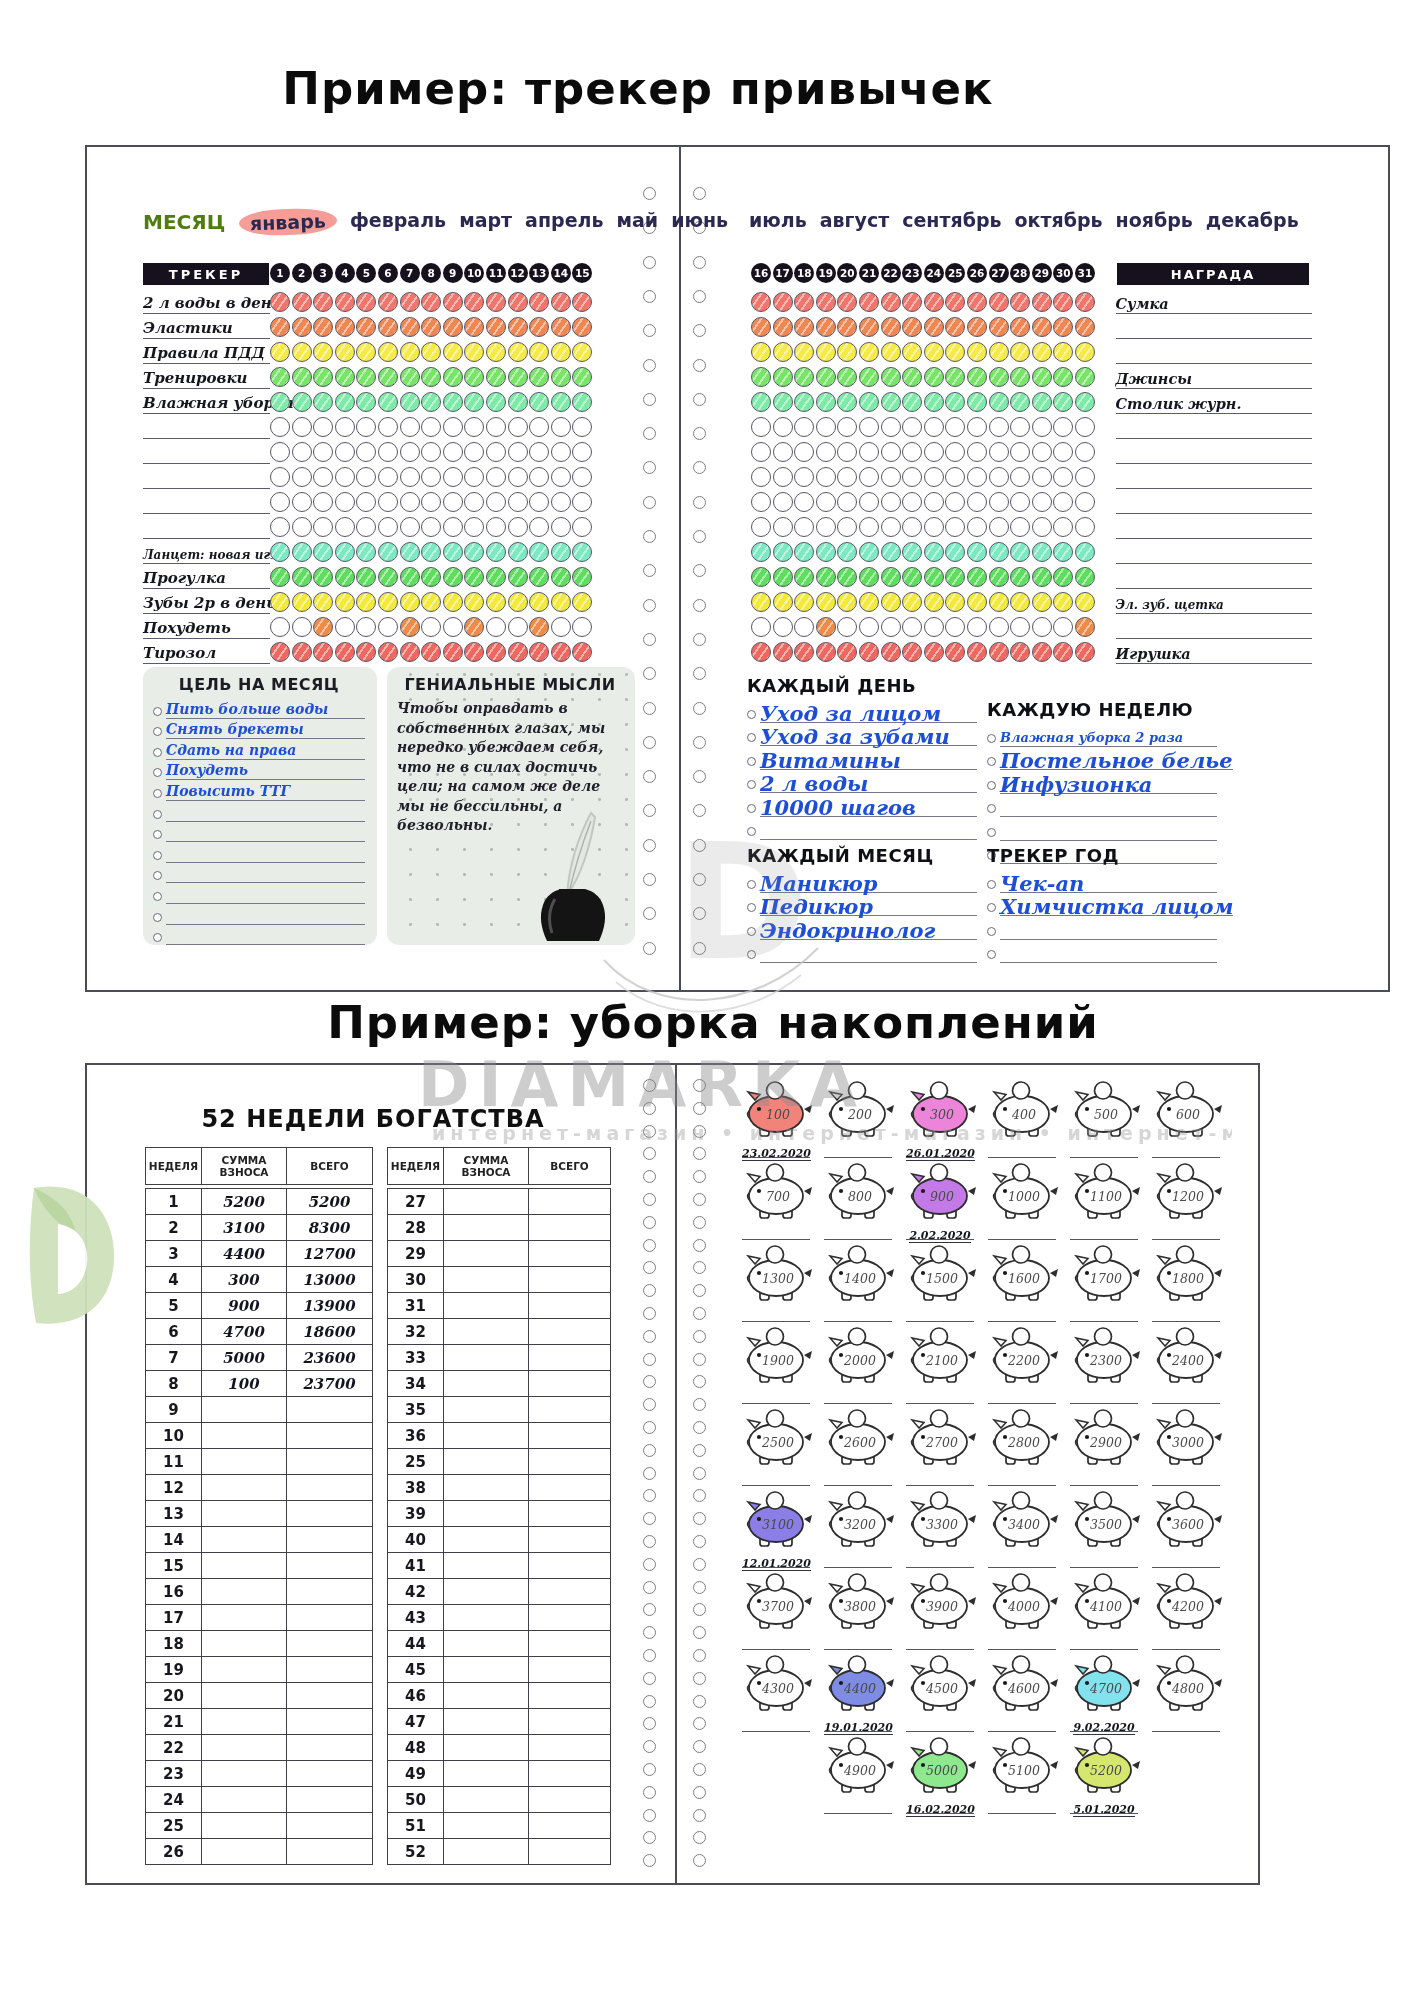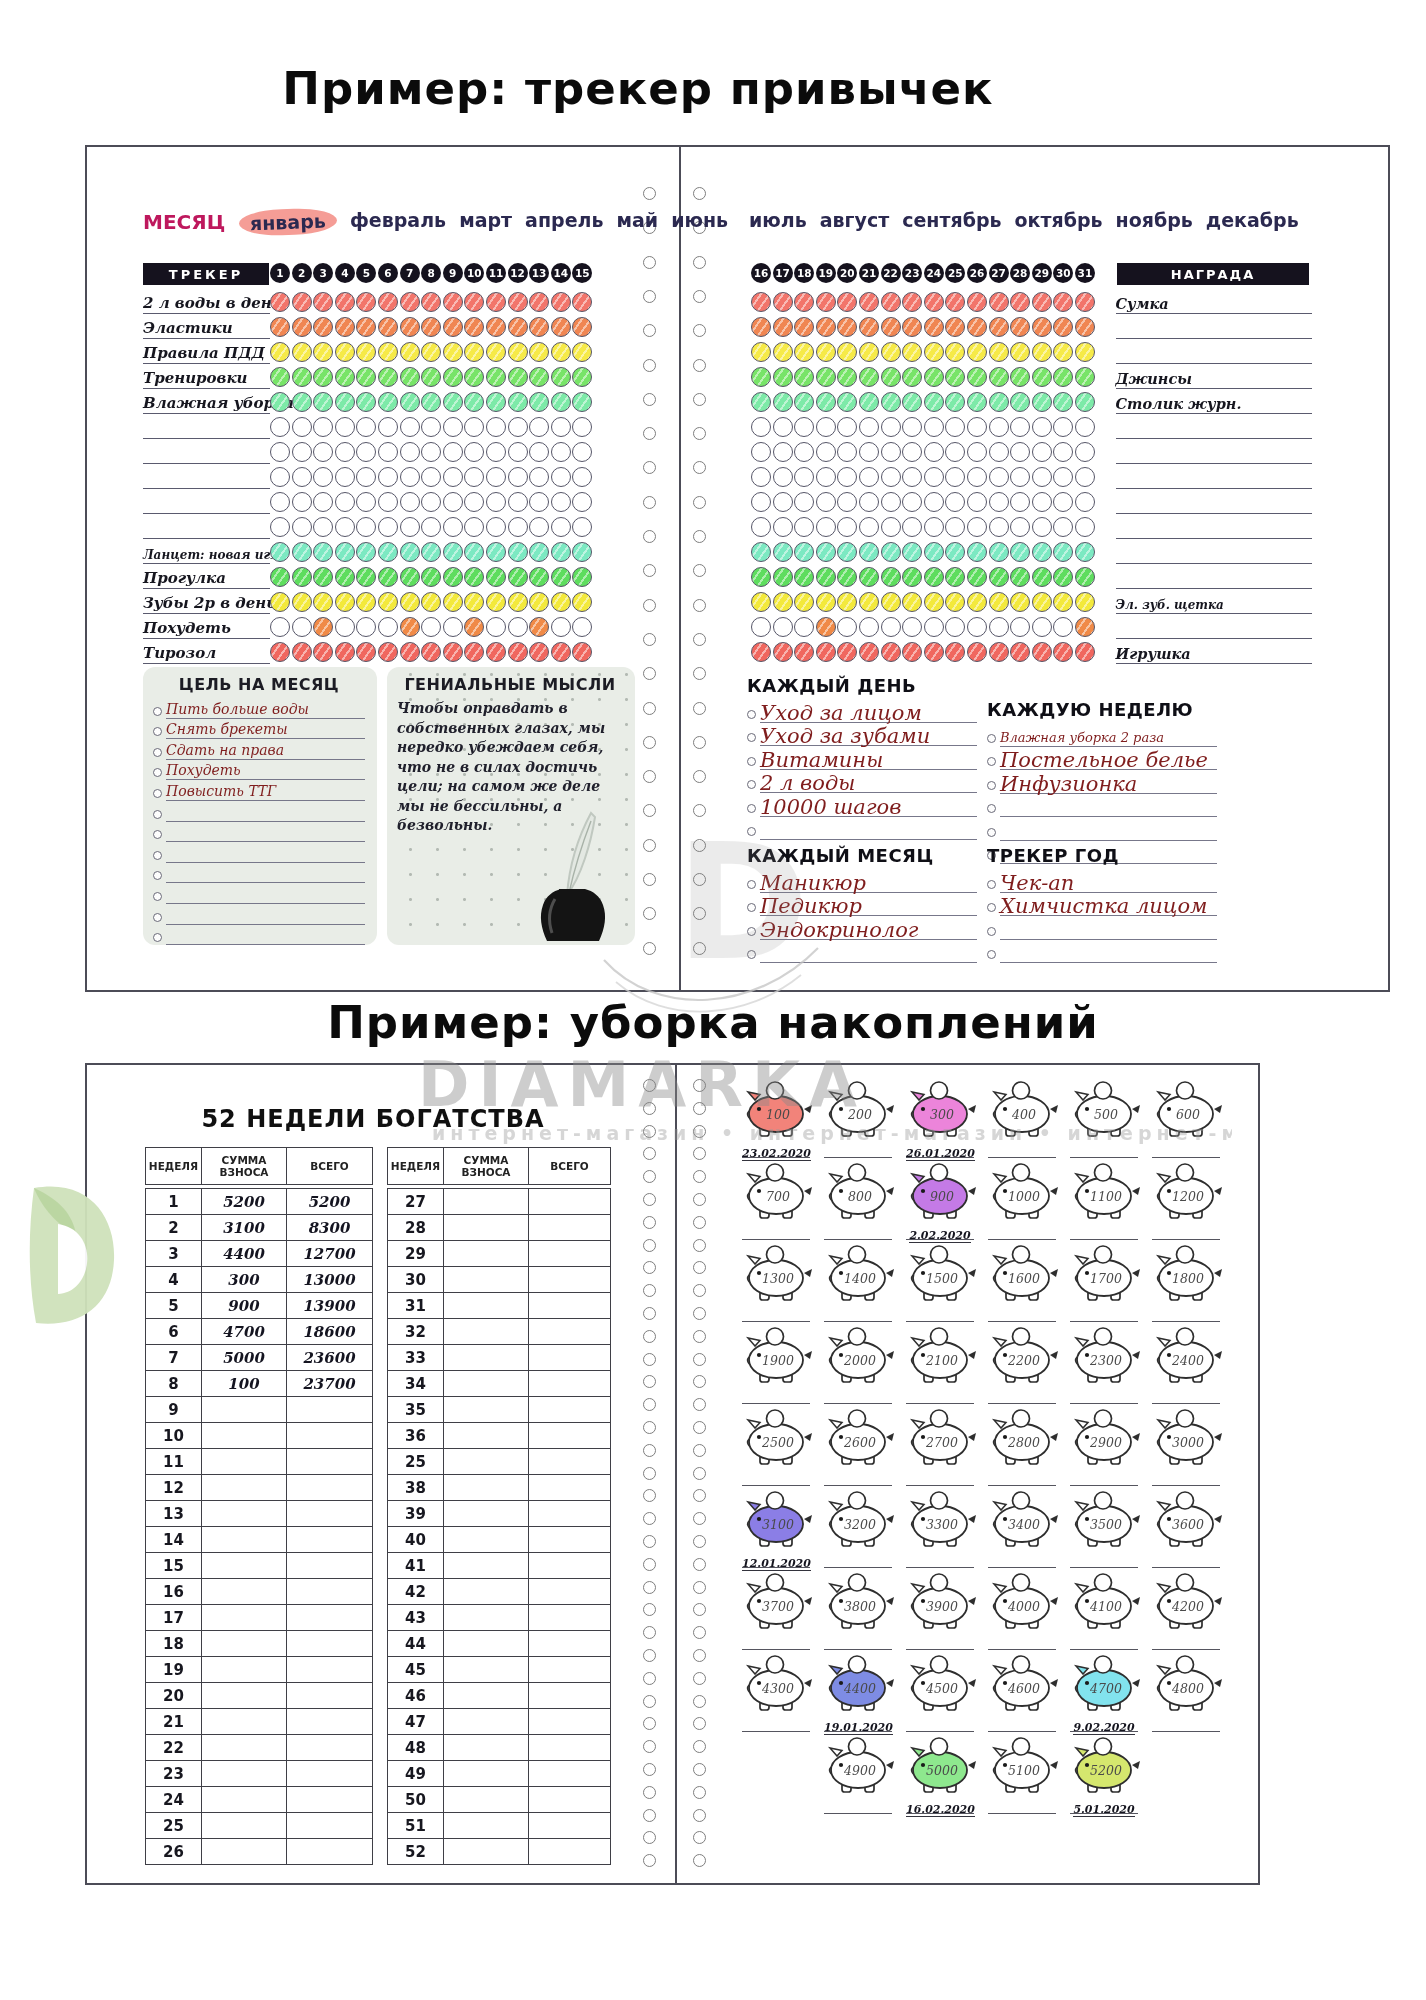--- a/index.html
+++ b/index.html
@@ -14,21 +14,21 @@
   .spread{position:absolute;border:2px solid #4c4c57;background:transparent;}
   .spread1{left:85px;top:145px;width:1301px;height:843px;}
   .spread2{left:85px;top:1063px;width:1171px;height:818px;}
   .divider{position:absolute;top:0;bottom:0;width:2px;background:#4c4c57;}
   .div1{left:592px;} .div2{left:588px;}
   .hole{position:absolute;width:13px;height:13px;border:1.7px solid #7e7e7e;border-radius:50%;
         background:#fff;box-sizing:border-box;}
   
   .mrow{position:absolute;display:flex;align-items:center;white-space:nowrap;}
   .mrow-l{left:56px;top:62px;} .mrow-r{left:662px;top:62px;}
-  .mlabel{font-weight:700;font-size:20px;color:#be185d;margin-right:14px;}
+  .mlabel{font-weight:700;font-size:20px;color:#4d7c0f;margin-right:14px;}
   .mon{font-weight:700;font-size:19px;color:#2b2950;margin-right:13px;}
   .mon.hl{background:#f59d96;border-radius:48% / 55%;padding:2px 11px;transform:rotate(-2deg);}
   
   .bbar{position:absolute;background:#15121e;color:#fff;display:flex;align-items:center;justify-content:center;
         font-weight:700;font-size:13px;letter-spacing:3px;height:22px;}
   .bar-trek{left:56px;top:116px;width:126px;}
   .bar-award{left:1030px;top:116px;width:192px;letter-spacing:2px;}
   .dayrow{position:absolute;top:116px;display:flex;}
   .days-l{left:183px;} .days-r{left:664px;}
   .daynum{width:20px;height:20px;border-radius:50%;background:#15121e;color:#fff;
@@ -49,21 +49,21 @@
   .soft-box{position:absolute;background:#e9ede7;border-radius:12px;box-sizing:border-box;padding:8px 12px 6px 10px;}
   .goal-box{left:56px;top:520px;width:234px;height:278px;}
   .think-box{left:300px;top:520px;width:248px;height:278px;
              background-image:radial-gradient(circle,#b3bab3 1.3px,rgba(0,0,0,0) 1.6px);
              background-size:27px 25px;background-color:#e9ede7;background-position:10px 70px;}
   .box-title{text-align:center;font-weight:700;font-size:16px;color:#1c1c24;letter-spacing:.5px;}
   .gitem{display:flex;height:20.6px;align-items:flex-end;}
   .gdot{width:9px;height:9px;border-radius:50%;border:1.4px solid #6a6a78;box-sizing:border-box;
         margin:0 4px 3px 0;flex:none;background:#fdfdfd;}
   .gtext{flex:1;border-bottom:1.4px solid #77778a;font-family:"DejaVu Serif",serif;font-style:italic;
-         font-weight:400;font-size:14px;color:#7f1d1d;line-height:17px;white-space:nowrap;}
+         font-weight:700;font-size:14px;color:#1d4ed8;line-height:17px;white-space:nowrap;}
   .ttext{margin-top:5px;width:218px;font-family:"DejaVu Serif",serif;font-style:italic;font-weight:600;
          font-size:14px;line-height:19.5px;color:#20202c;}
   .inkpot{position:absolute;right:4px;bottom:2px;}
   
   .sec{position:absolute;width:230px;}
   .sec-day{left:660px;top:528px;} .sec-month{left:660px;top:698px;}
   .sec-week{left:900px;top:552px;} .sec-year{left:900px;top:698px;}
   .sec-title{font-weight:700;font-size:18px;color:#0f0f16;margin-bottom:3px;letter-spacing:.5px;}
   .sitem{display:flex;height:23.5px;align-items:flex-end;}
   .sitem .gdot{margin-bottom:4px;}

